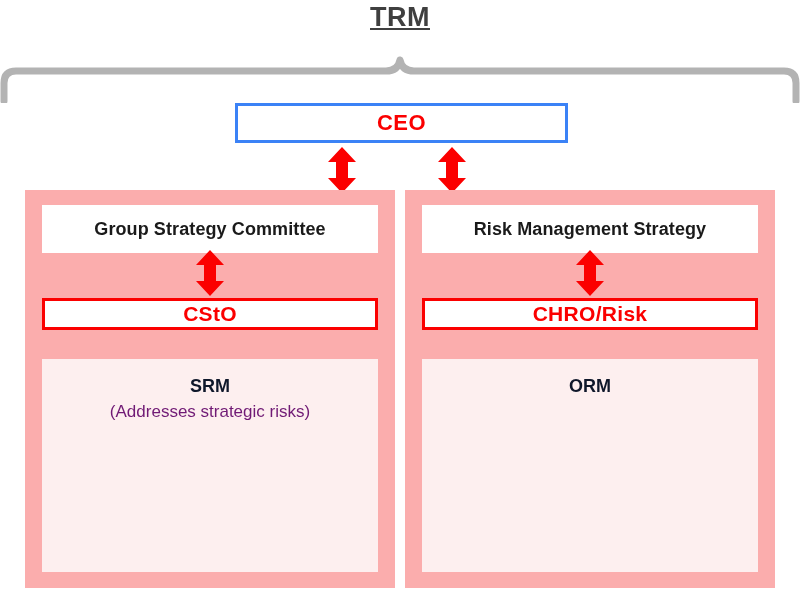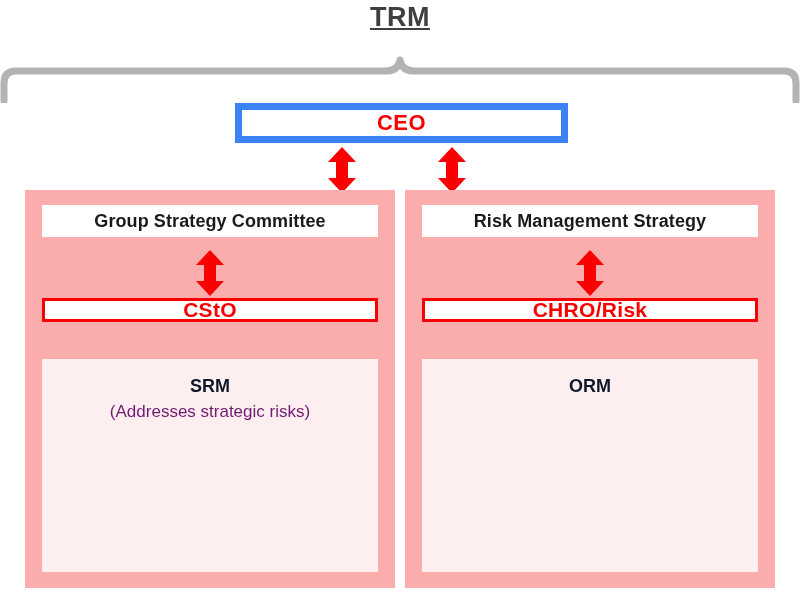--- a/index.html
+++ b/index.html
@@ -42,21 +42,21 @@
   }
 
   
   .ceo-box {
     position: absolute;
     left: 235px;
     top: 103px;
     width: 333px;
     height: 40px;
     box-sizing: border-box;
-    border: 7px solid #3b82f6;
+    border: 3px solid #3b82f6;
     background: #ffffff;
     display: flex;
     align-items: center;
     justify-content: center;
   }
   .ceo-label {
     font-size: 22px;
     font-weight: bold;
     color: #fb0000;
     letter-spacing: 0.5px;
@@ -79,40 +79,40 @@
     box-sizing: border-box;
   }
   .panel-left  { left: 25px; }
   .panel-right { left: 405px; }
 
   .committee-box {
     position: absolute;
     left: 17px;
     top: 15px;
     width: 336px;
-    height: 32px;
+    height: 48px;
     background: #ffffff;
     display: flex;
     align-items: center;
     justify-content: center;
   }
   .committee-label {
     font-size: 18px;
     font-weight: bold;
     color: #1a1a1a;
     letter-spacing: 0.1px;
     white-space: nowrap;
   }
 
   .officer-box {
     position: absolute;
     left: 17px;
     top: 108px;
     width: 336px;
-    height: 24px;
+    height: 32px;
     box-sizing: border-box;
     border: 3px solid #fb0000;
     background: #ffffff;
     display: flex;
     align-items: center;
     justify-content: center;
   }
   .officer-label {
     font-size: 21px;
     font-weight: bold;

